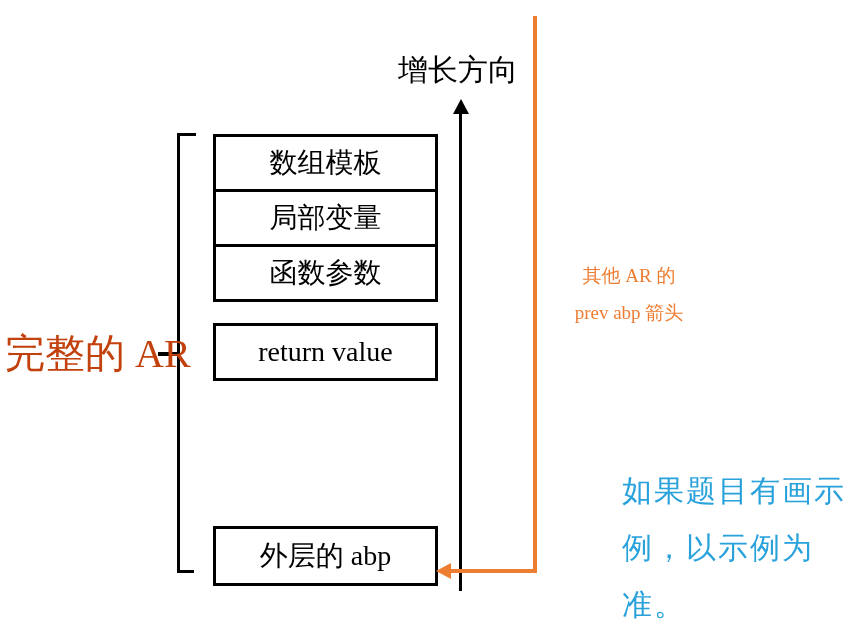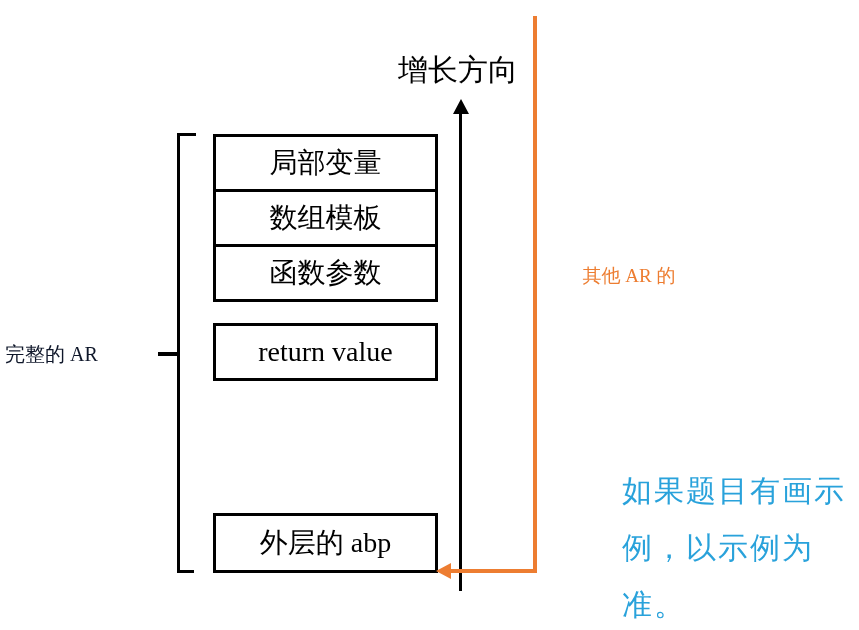--- a/index.html
+++ b/index.html
@@ -23,22 +23,22 @@
   .growth-label {
     position: absolute;
     left: 398px; top: 53px;
     font-size: 30px; line-height: 34px;
     color: #000000;
     white-space: nowrap;
   }
   .ar-label {
     position: absolute;
     left: 5px; top: 337px;
-    font-size: 20px; line-height: 34px;
-    color: #0f172a;
+    font-size: 40px; line-height: 34px;
+    color: #c2410c;
     white-space: nowrap;
   }
 
   
   .up-arrow-shaft {
     position: absolute;
     left: 459px; top: 112px;
     width: 3px; height: 479px;
     background: #000000;
   }
@@ -73,21 +73,21 @@
     border: 3px solid #000000;
     background: #ffffff;
     display: flex;
     align-items: center;
     justify-content: center;
     font-size: 28px;
     color: #000000;
     white-space: nowrap;
   }
   .cell + .cell { margin-top: -3px; }
-  .g3 .cell { height: 60px; }
+  .g3 .cell { height: 60px; margin-top: 13px; }
 
   
   .orange-v {
     position: absolute;
     left: 533px; top: 16px;
     width: 4px; height: 557px;
     background: #ED7D31;
     z-index: 3;
   }
   .orange-h {
@@ -140,39 +140,40 @@
   <div class="up-arrow-head"></div>
 
   <div class="bracket-v"></div>
   <div class="bracket-top"></div>
   <div class="bracket-bottom"></div>
   <div class="bracket-tick"></div>
 
   <div class="ar-label mixed-serif">完整的 AR</div>
 
   <div class="stack-group g1">
+    <div class="cell cjk-sans">数组模板</div>
     <div class="cell cjk-sans">局部变量</div>
-    <div class="cell cjk-sans">数组模板</div>
     <div class="cell cjk-sans">函数参数</div>
   </div>
 
   <div class="stack-group g2">
     <div class="cell mixed-serif">return value</div>
   </div>
 
   <div class="stack-group g3">
     <div class="cell mixed-serif">外层的 abp</div>
   </div>
 
   <div class="orange-v"></div>
   <div class="orange-h"></div>
   <div class="orange-arrowhead"></div>
 
   <div class="orange-note">
     <div class="mixed-serif">其他 AR 的</div>
+    <div class="mixed-serif">prev abp 箭头</div>
   </div>
 
   <div class="blue-note cjk-sans">
     <div>如果题目有画示</div>
     <div>例，以示例为</div>
     <div>准。</div>
   </div>
 
 </div>
 

